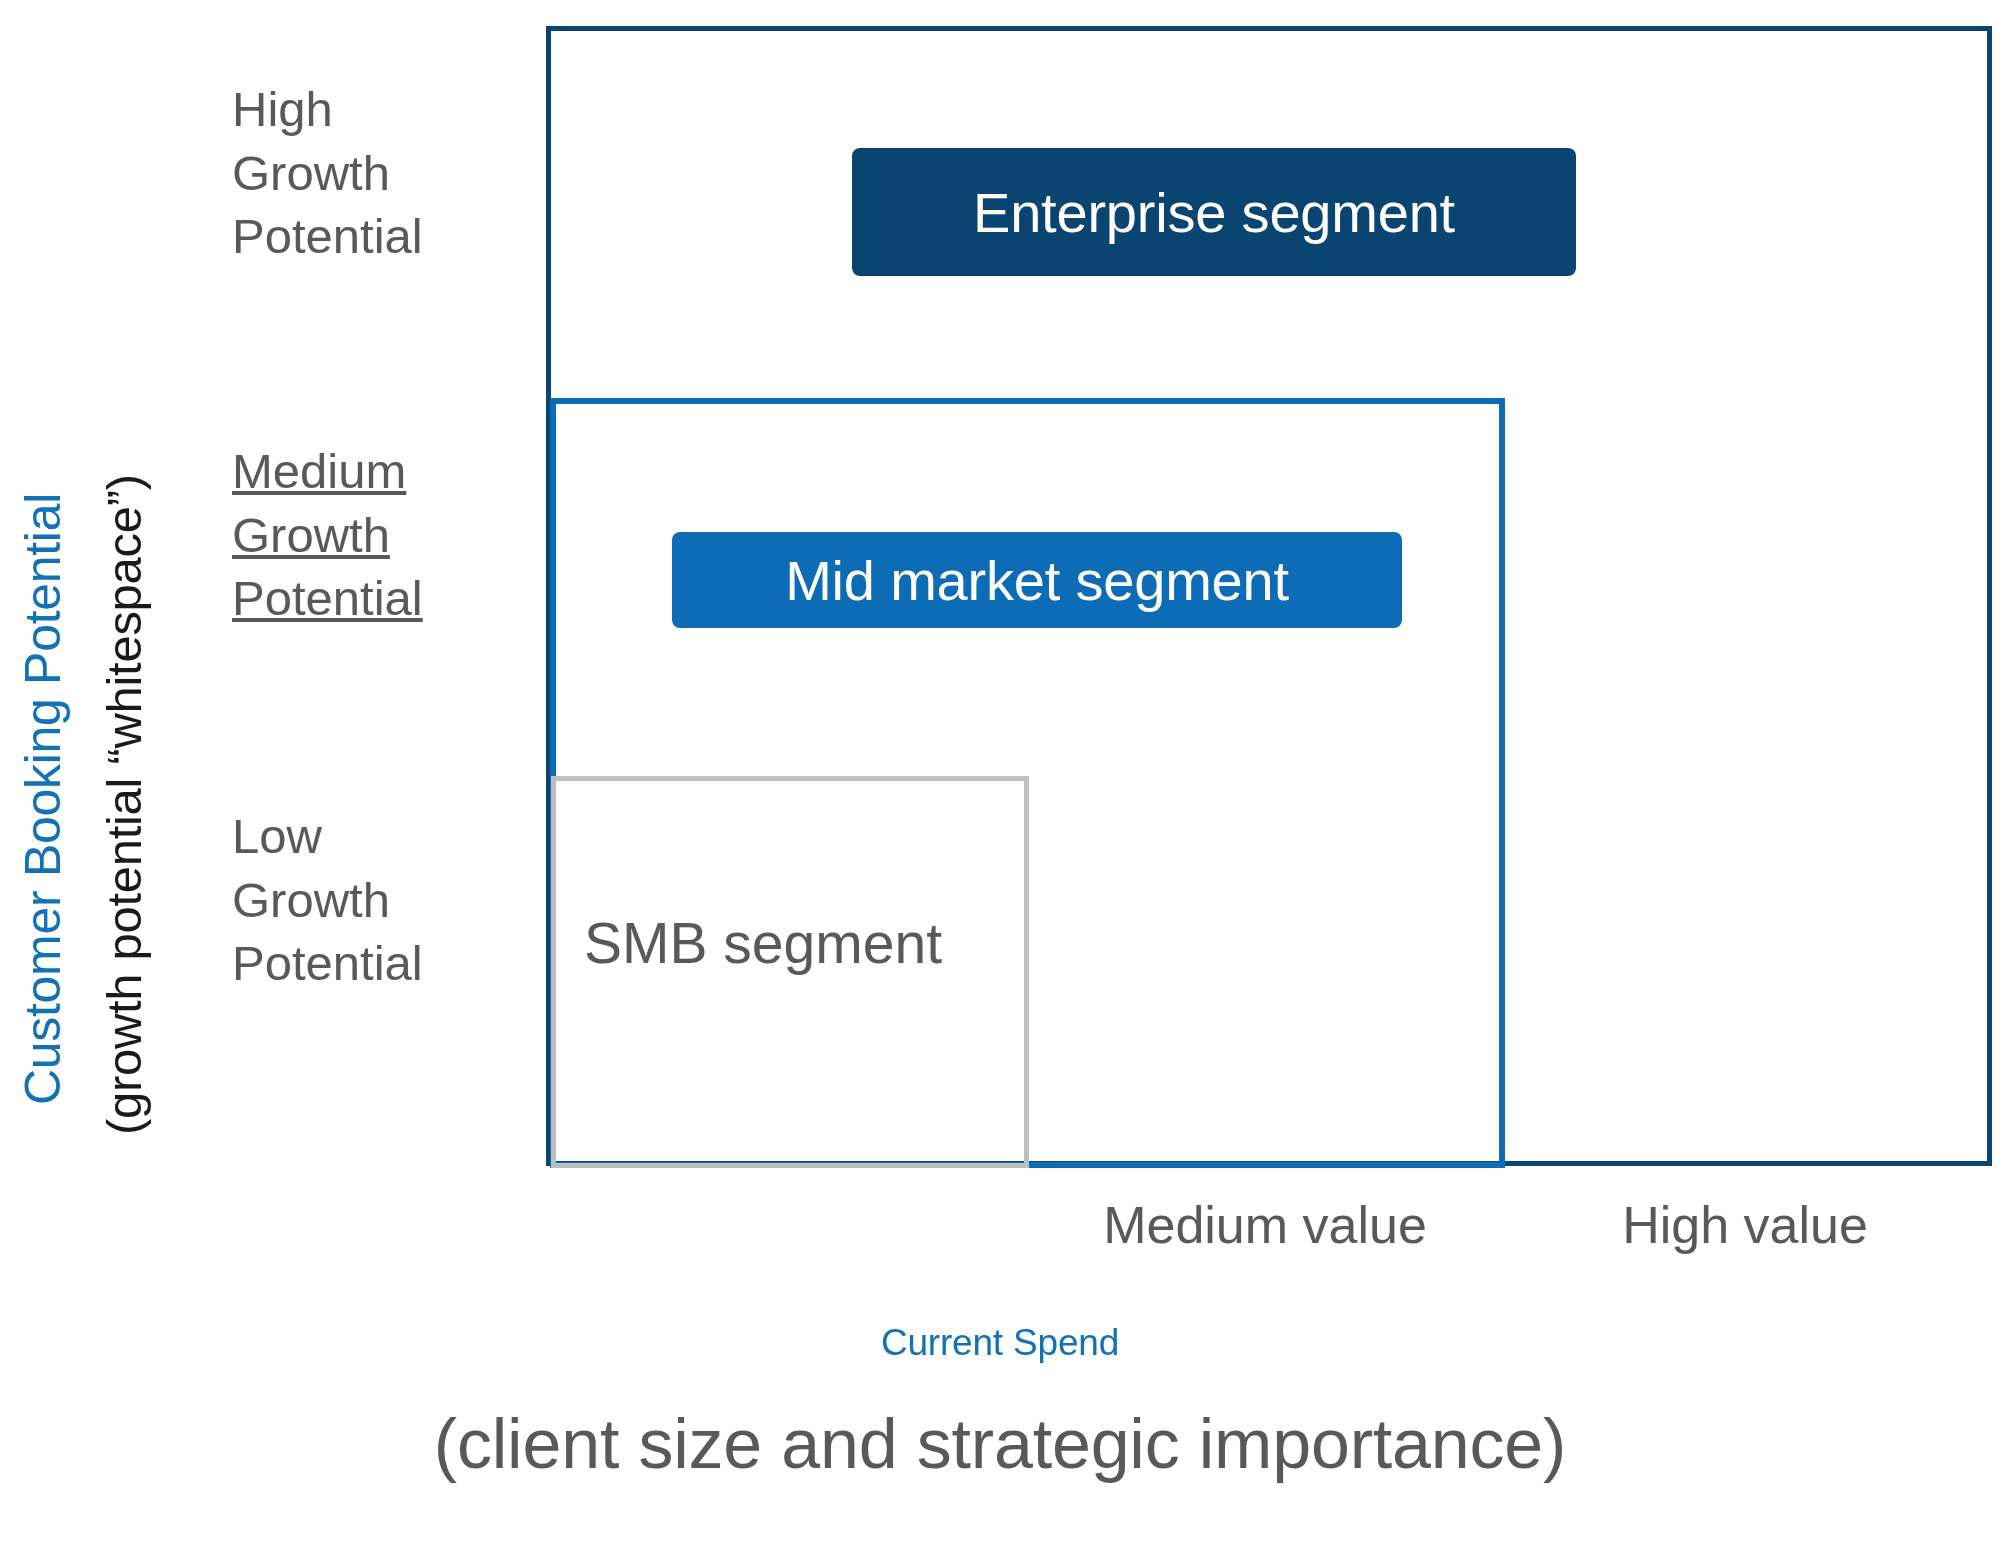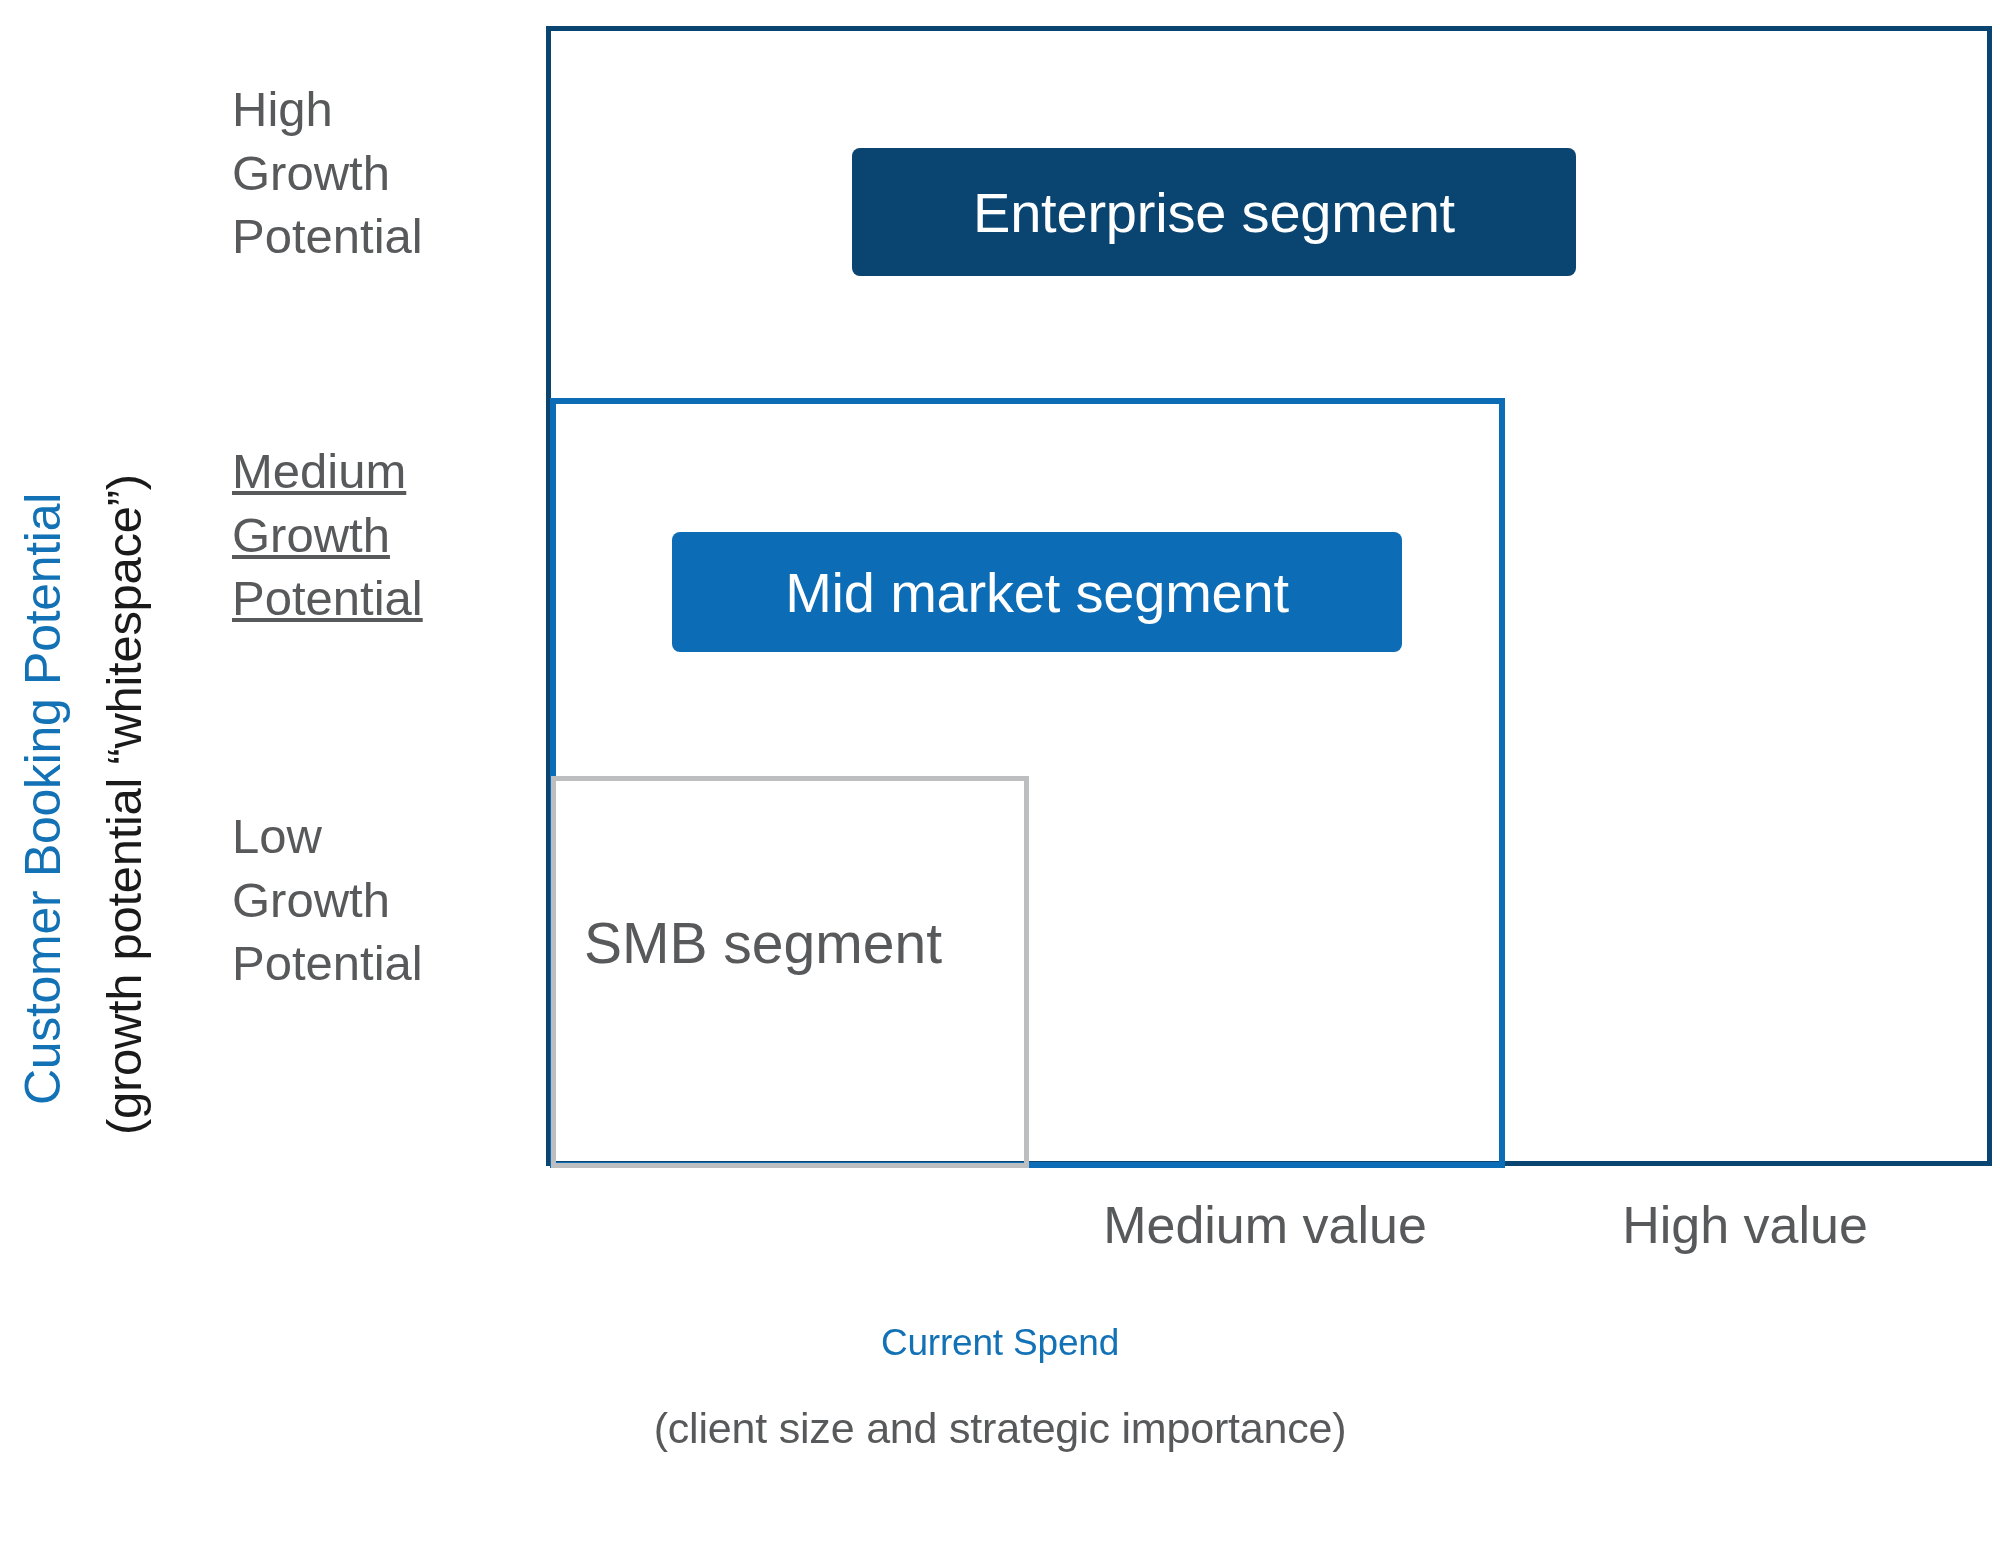--- a/index.html
+++ b/index.html
@@ -115,21 +115,21 @@
     left: 852px;
     top: 148px;
     width: 724px;
     height: 128px;
     background: #0A4470;
   }
   #pill-midmarket {
     left: 672px;
     top: 532px;
     width: 730px;
-    height: 120px;
+    height: 96px;
     background: #0C6CB5;
   }
 
   
   #label-smb {
     position: absolute;
     left: 584px;
     top: 910px;
     font-size: 57px;
     color: #58595B;
@@ -161,21 +161,21 @@
     color: #1272B5;
     white-space: nowrap;
     letter-spacing: -0.2px;
   }
   #xaxis-title-sub {
     position: absolute;
     left: 0px;
     top: 1404px;
     width: 2000px;
     text-align: center;
-    font-size: 43px;
+    font-size: 70px;
     color: #58595B;
     white-space: nowrap;
     letter-spacing: -0.2px;
   }
 </style>
 </head>
 <body>
 
 <div id="stage">
 

